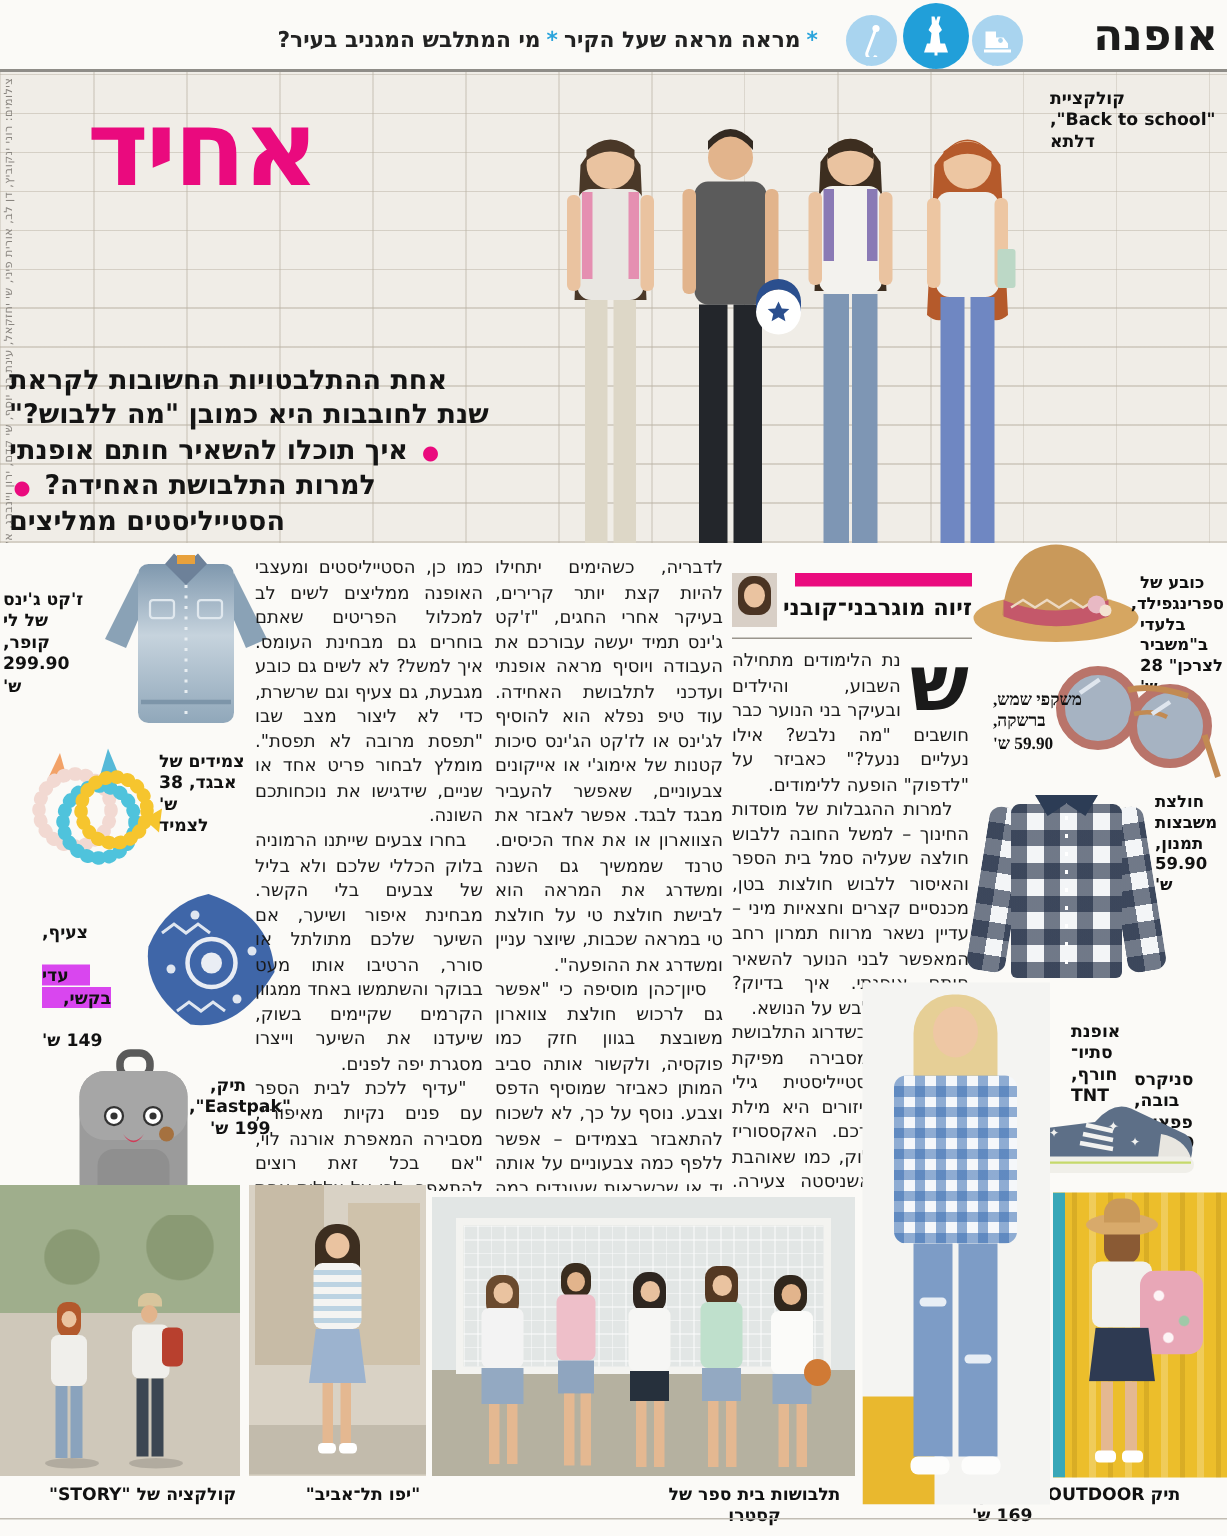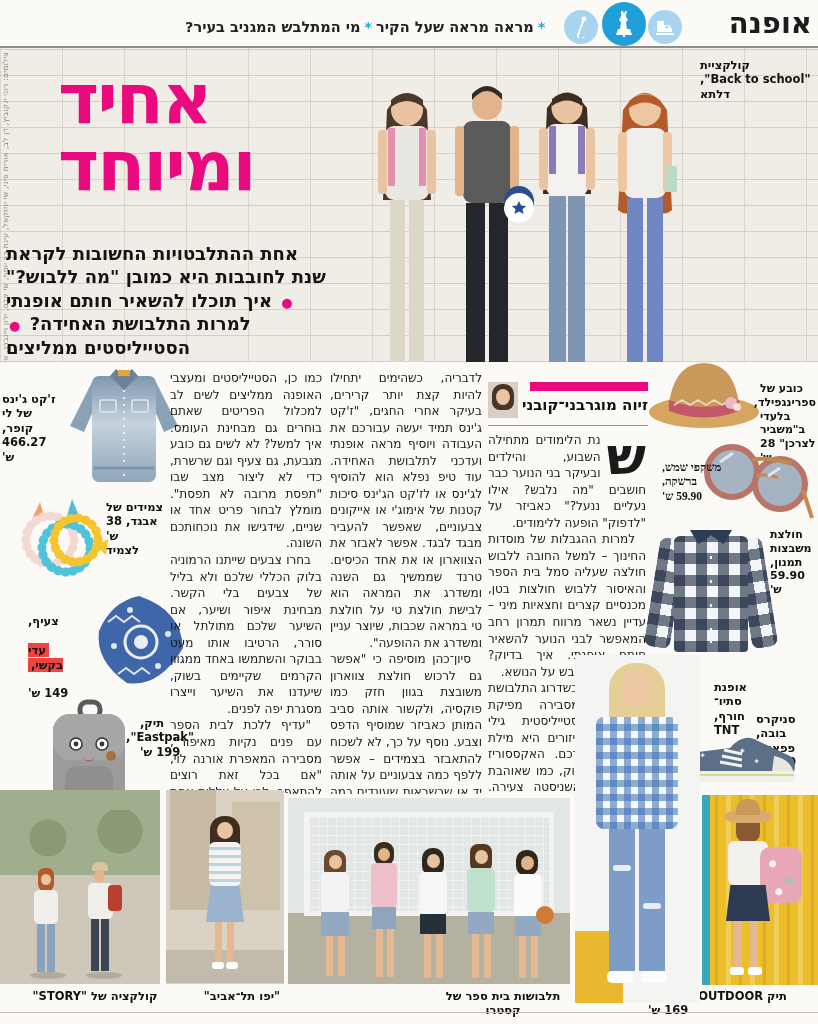--- a/index.html
+++ b/index.html
@@ -33,21 +33,21 @@
       font-size:70px; line-height:.96; color:#ea0a7e; letter-spacing:-2px; }
   .standfirst { position:absolute; top:242px; left:6px; width:330px; text-align:left;
       font-size:18px; font-weight:bold; line-height:1.3; color:#141414; }
   .sbul { color:#ea0a7e; font-size:13px; margin:0 3px; }
   .hero-caption { position:absolute; top:58px; left:700px; width:112px; font-size:11.5px; font-weight:bold;
       text-align:left; white-space:pre-line; line-height:1.25; }
   .kids { position:absolute; top:48px; left:335px; width:360px; height:314px; }
 
   
   .cap { position:absolute; font-size:11.5px; font-weight:bold; line-height:1.25; white-space:pre-line; text-align:left; }
-  .hl { background:#ef4444; padding:0 3px; }
+  .hl { background:#d946ef; padding:0 14px; }
 
   .jacket-img { position:absolute; top:360px; left:54px; width:140px; height:132px; }
   .bracelets-img { position:absolute; top:496px; left:12px; width:100px; height:96px; }
   .scarf-img { position:absolute; top:590px; left:88px; width:102px; height:102px; }
   .backpack-img { position:absolute; top:698px; left:36px; width:106px; height:118px; }
   .hat-img { position:absolute; top:350px; left:646px; width:118px; height:84px; }
   .sun-img { position:absolute; top:428px; left:700px; width:115px; height:96px; }
   .shirt-img { position:absolute; top:522px; left:650px; width:122px; height:132px; }
   .sneaker-img { position:absolute; top:726px; left:676px; width:124px; height:62px; }
 
@@ -124,21 +124,20 @@
   <div class="tagline">
     <span class="sbul-star">*</span><span>מראה מראה שעל הקיר</span><span class="sbul-star">*</span><span>מי המתלבש המגניב בעיר?</span>
   </div>
   <div class="header-rule"></div>
 
   <div class="brick"></div>
   <div class="credits-vert">צילומים: רוני ינקוביץ, דן לב, אורית פיני, שי יחזקאל, עינת בר יוסף, שי קדם, ירון ויינברג, אלי בוחבוט</div>
 
   <div class="headline">
     <div>אחיד</div>
-    <div>ומיוחד</div>
   </div>
 
   <div class="standfirst">
     <span>אחת ההתלבטויות החשובות לקראת שנת לחובבות היא כמובן "מה ללבוש?"</span>
     <span class="sbul">●</span>
     <span>איך תוכלו להשאיר חותם אופנתי למרות התלבושת האחידה?</span>
     <span class="sbul">●</span>
     <span>הסטייליסטים ממליצים</span>
   </div>
 
@@ -209,21 +208,21 @@
       <path d="M56,16 L70,30 L84,16 L78,9 L70,16 L62,9 Z" fill="#6d8199"></path>
       <rect x="64" y="10" width="12" height="6" fill="#e8a13c"></rect>
       <line x1="70" y1="30" x2="70" y2="120" stroke="#e8eef2" stroke-width="2" stroke-dasharray="2 5"></line>
       <rect x="46" y="40" width="16" height="12" rx="2" fill="none" stroke="#e0e8ee" stroke-width="1.5"></rect>
       <rect x="78" y="40" width="16" height="12" rx="2" fill="none" stroke="#e0e8ee" stroke-width="1.5"></rect>
       <line x1="40" y1="108" x2="100" y2="108" stroke="#7d95a9" stroke-width="3"></line>
     </svg>
   </div>
   <div class="cap" style="top:392px; left:2px; width:58px;">ז'קט ג'ינס
 של לי קופר,
-466.27 ש'</div>
+299.90 ש'</div>
 
   <div class="bracelets-img">
     <svg width="100" height="96" viewBox="0 0 100 96">
       <path d="M28,6 l-8,17 l13,1 z" fill="#f2a268"></path>
       <path d="M60,3 l-5,17 l12,0 z" fill="#56b9d8"></path>
       <path d="M84,50 l12,-7 l-2,16 z" fill="#f6c52e"></path>
       <circle cx="38" cy="44" r="24" fill="none" stroke="#f2d9d2" stroke-width="9" stroke-dasharray="1 6.5" stroke-linecap="round"></circle>
       <circle cx="54" cy="52" r="24" fill="none" stroke="#4fc3dc" stroke-width="9" stroke-dasharray="1 6.5" stroke-linecap="round"></circle>
       <circle cx="64" cy="44" r="22" fill="none" stroke="#f6c52e" stroke-width="9" stroke-dasharray="1 6.5" stroke-linecap="round"></circle>
     </svg>

